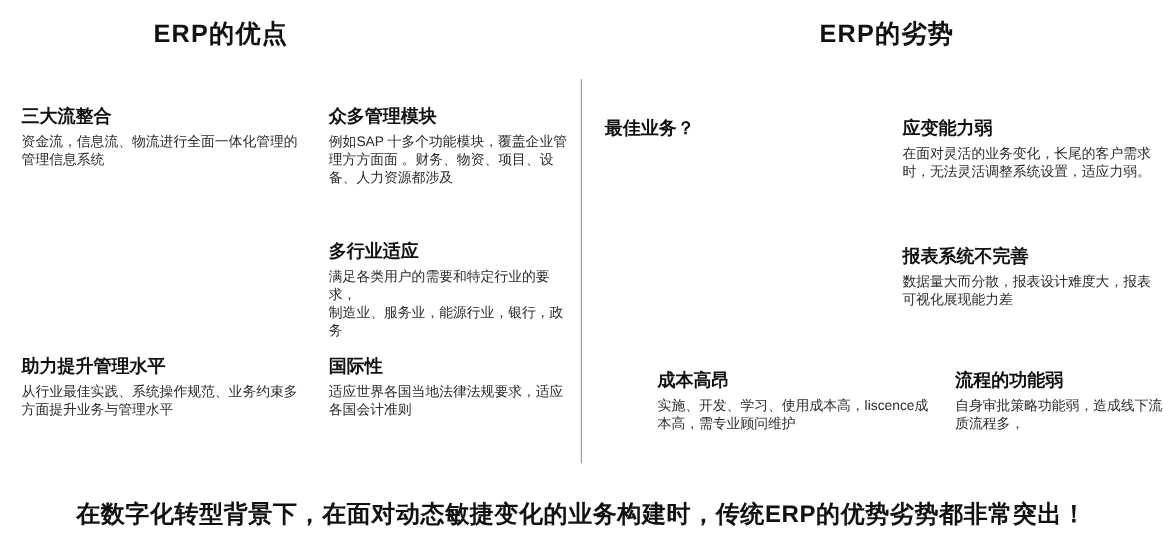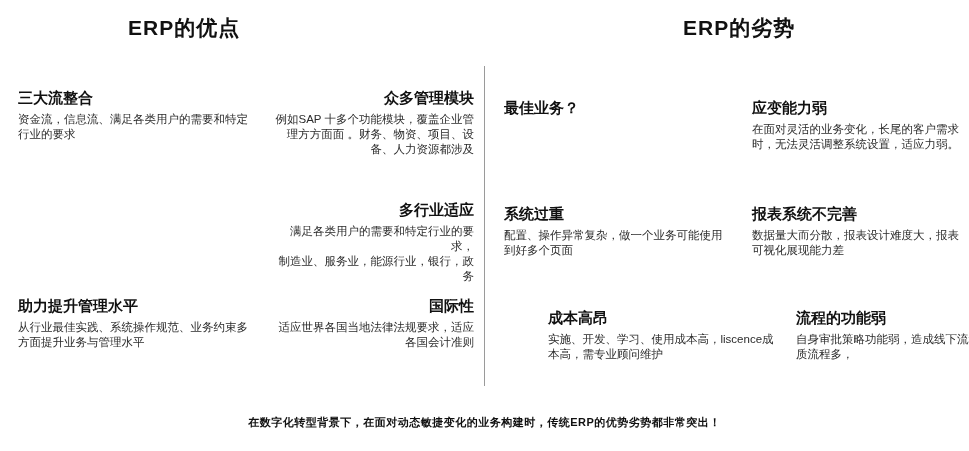--- a/index.html
+++ b/index.html
@@ -69,41 +69,41 @@
   }
   .cell .body {
     font-size: 11.5px;
     line-height: 15px;
     color: #2b2b2b;
     white-space: pre-line;
   }
 
   
   .col1 { left: 16px;  width: 230px; }
-  .col2 { left: 272px; width: 200px; text-align: right; }
+  .col2 { left: 272px; width: 200px; }
   .col3 { left: 502px; width: 228px; }
   .col4 { left: 750px; width: 208px; }
 
   
   .rowA { top: 10px; }
   .rowB { top: 122px; }
   .rowC { top: 218px; }
 
   
   .rowA2 { top: 20px; }
   .rowB2 { top: 126px; }
   .rowC2 { top: 230px; margin-left: 44px; }
 
   .footer {
     position: absolute;
     left: 0;
     top: 415px;
     width: 969px;
     text-align: center;
-    font-size: 11px;
+    font-size: 20px;
     font-weight: bold;
     color: #111;
     letter-spacing: 0.5px;
   }
 </style>
 </head>
 <body>
 
 <div id="slide">
 
@@ -111,21 +111,21 @@
     <div class="heading pros">ERP的优点</div>
     <div class="heading cons">ERP的劣势</div>
   </div>
 
   <div class="divider-v"></div>
 
   <div class="grid">
 
     <div class="cell col1 rowA">
       <div class="title">三大流整合</div>
-      <div class="body">资金流，信息流、满足各类用户的需要和特定行业的要求</div>
+      <div class="body">资金流，信息流、物流进行全面一体化管理的管理信息系统</div>
     </div>
     <div class="cell col1 rowC">
       <div class="title">助力提升管理水平</div>
       <div class="body">从行业最佳实践、系统操作规范、业务约束多方面提升业务与管理水平</div>
     </div>
 
     <div class="cell col2 rowA">
       <div class="title">众多管理模块</div>
       <div class="body">例如SAP 十多个功能模块，覆盖企业管理方方面面 。财务、物资、项目、设备、人力资源都涉及</div>
     </div>
@@ -134,24 +134,20 @@
       <div class="body">满足各类用户的需要和特定行业的要求，
 制造业、服务业，能源行业，银行，政务</div>
     </div>
     <div class="cell col2 rowC">
       <div class="title">国际性</div>
       <div class="body">适应世界各国当地法律法规要求，适应各国会计准则</div>
     </div>
 
     <div class="cell col3 rowA2">
       <div class="title">最佳业务？</div>
-    </div>
-    <div class="cell col3 rowB2">
-      <div class="title">系统过重</div>
-      <div class="body">配置、操作异常复杂，做一个业务可能使用到好多个页面</div>
     </div>
     <div class="cell col3 rowC2">
       <div class="title">成本高昂</div>
       <div class="body">实施、开发、学习、使用成本高，liscence成本高，需专业顾问维护</div>
     </div>
 
     <div class="cell col4 rowA2">
       <div class="title">应变能力弱</div>
       <div class="body">在面对灵活的业务变化，长尾的客户需求时，无法灵活调整系统设置，适应力弱。</div>
     </div>

